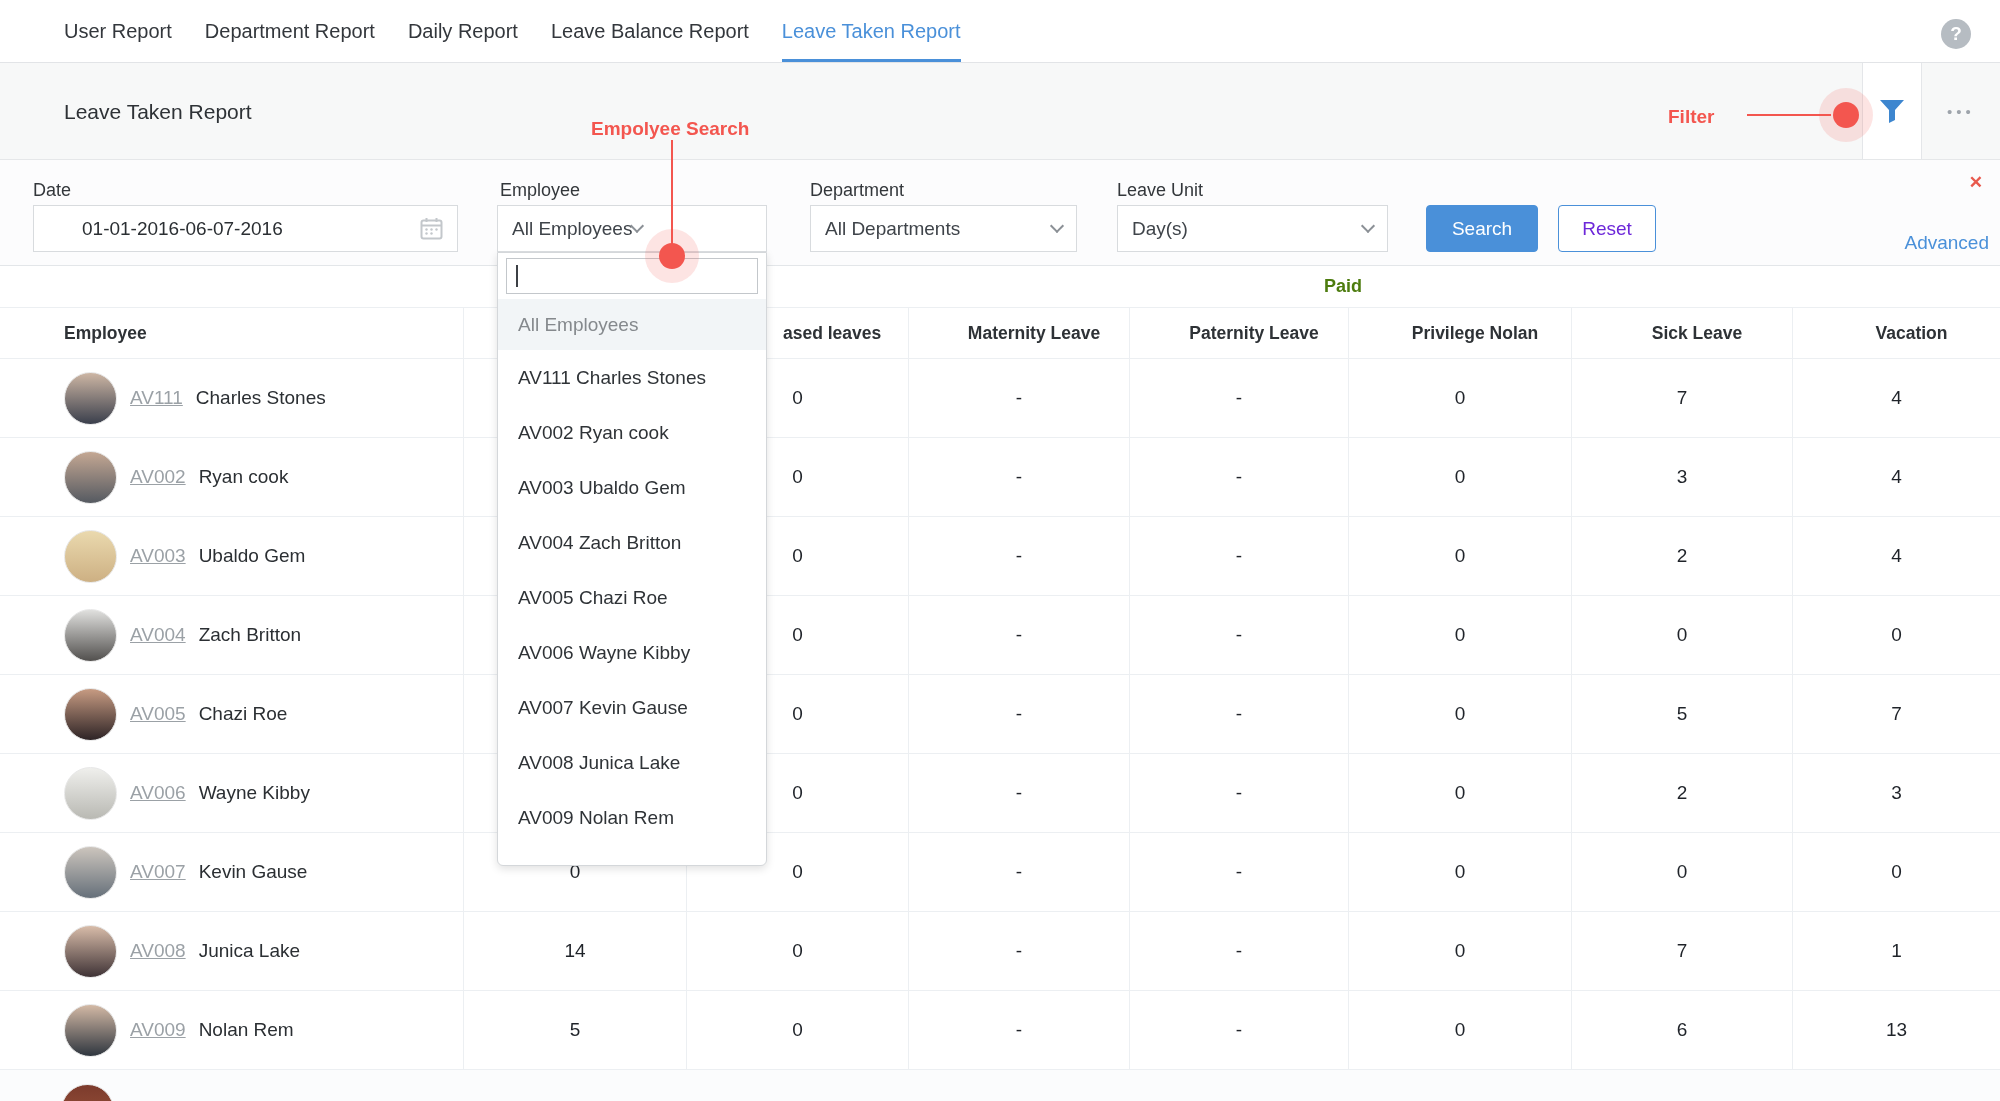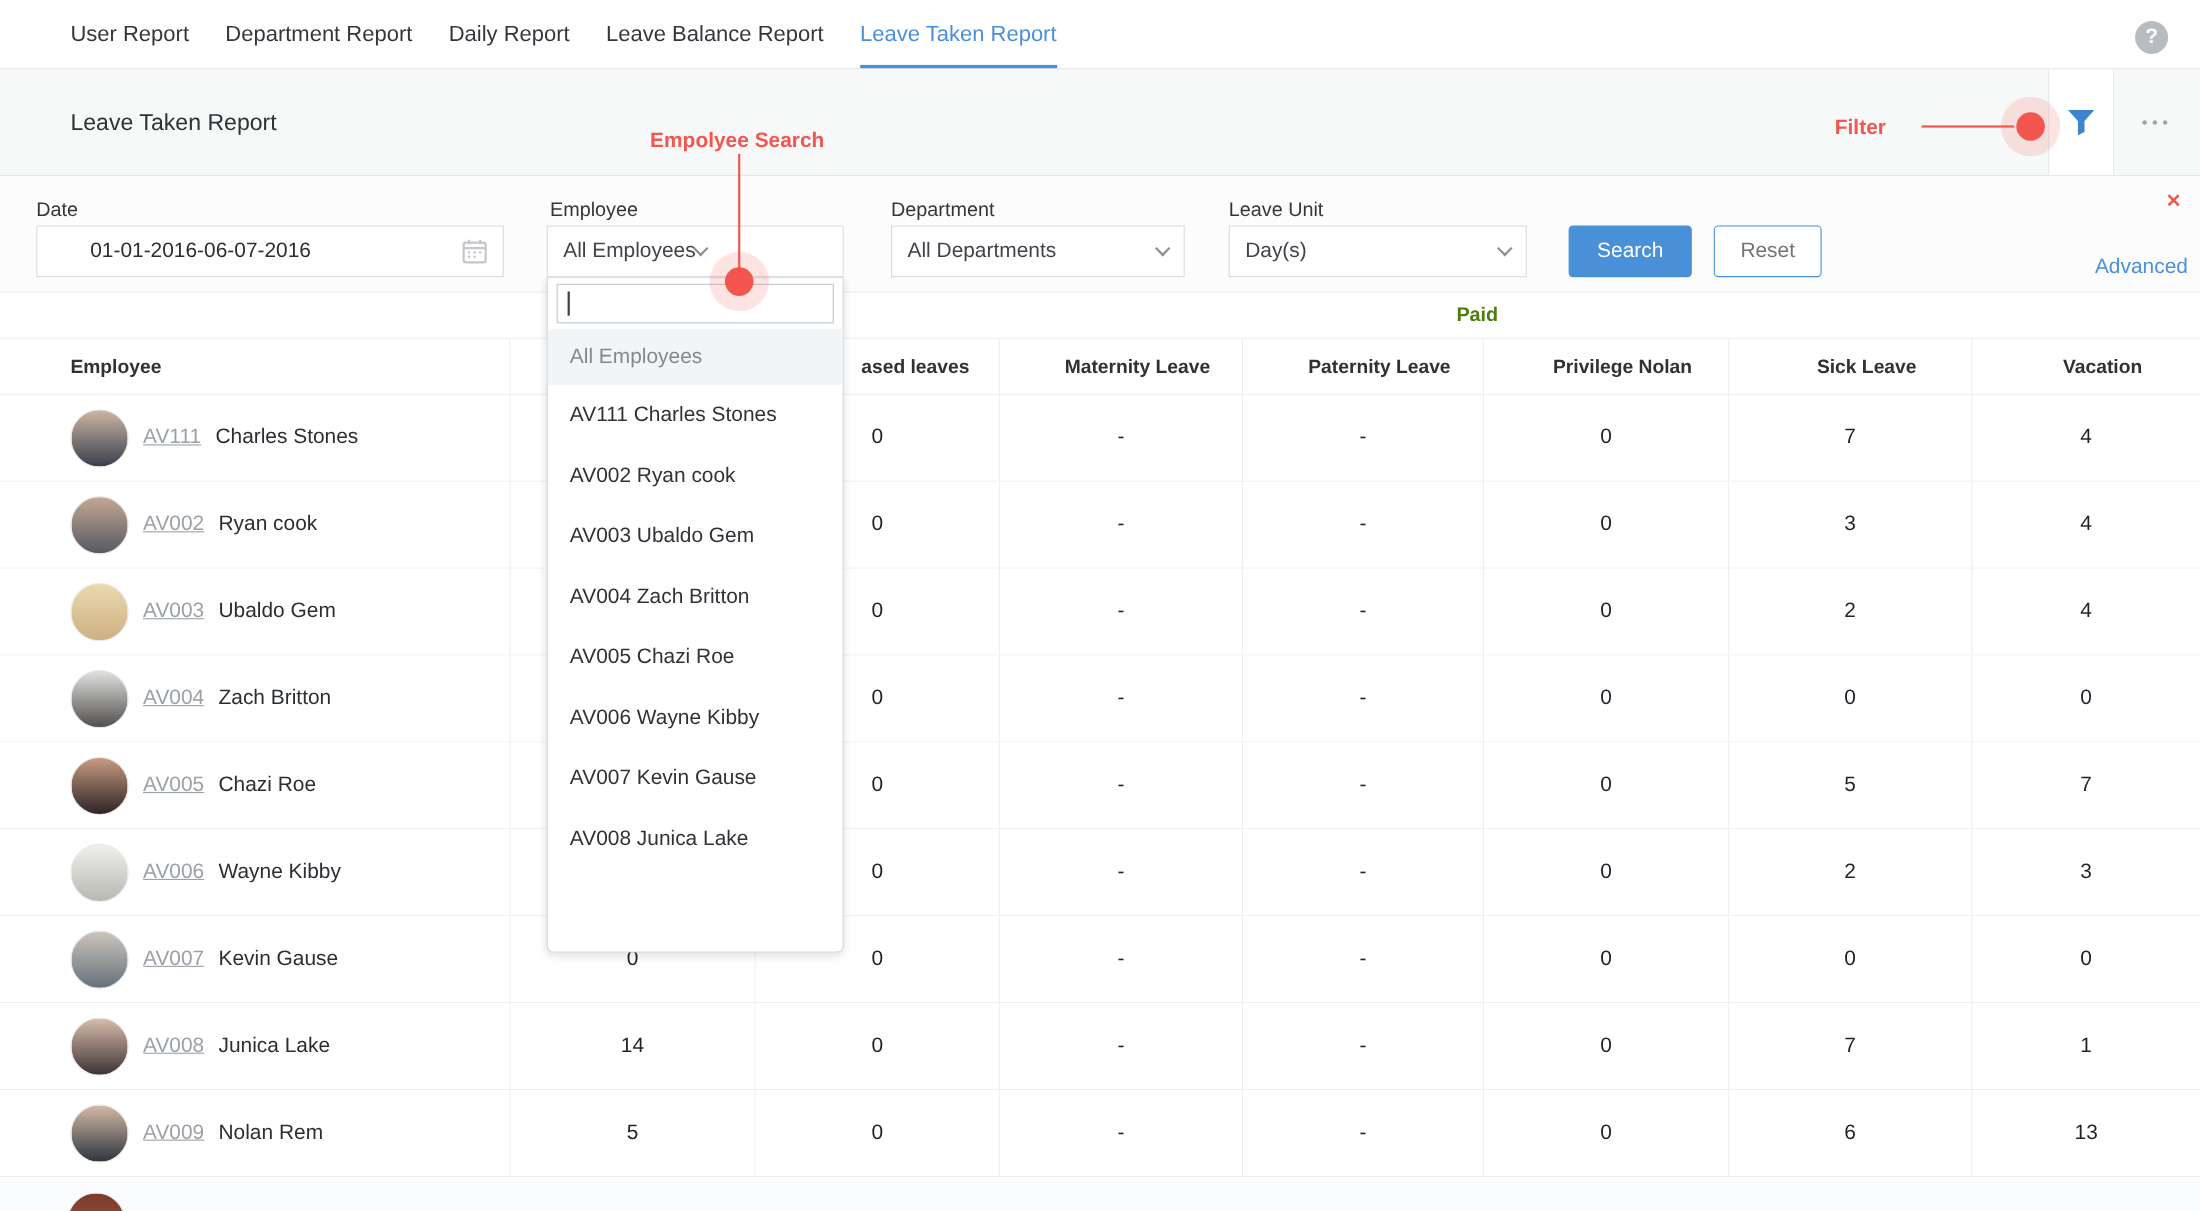--- a/index.html
+++ b/index.html
@@ -42,21 +42,21 @@
   .fbox { position:absolute; top:45px; height:47px; background:#fff;
           border:1px solid #d8dbde; display:flex; align-items:center;
           padding:0 14px; font-size:19px; color:#3f444a; }
   .fbox .grow { flex:1; }
   .chev { width:10px; height:10px; border-right:2px solid #8b9096; border-bottom:2px solid #8b9096;
           transform:rotate(45deg); margin-top:-5px; flex:none; }
   .btn-search { position:absolute; top:45px; left:1426px; width:112px; height:47px;
                 background:#4a90d9; color:#fff; font-size:19px; border:1px solid #4a90d9;
                 border-radius:4px; cursor:pointer; }
   .btn-reset  { position:absolute; top:45px; left:1558px; width:98px; height:47px;
-                background:#fff; color:#737373; font-size:19px; border:1px solid #4a90d9;
+                background:#fff; color:#6d28d9; font-size:19px; border:1px solid #4a90d9;
                 border-radius:4px; cursor:pointer; }
   .advanced { position:absolute; top:72px; right:11px; color:#4a90d9; font-size:19px; cursor:pointer; }
   .close-x { position:absolute; top:12px; right:17px; color:#e8594d; font-size:17px;
              font-weight:bold; cursor:pointer; }
 
   
   .grouprow { height:42px; background:#fff; border-bottom:1px solid #eceff2; position:relative; }
   .paid { position:absolute; left:686px; right:0; top:0; bottom:0; display:flex;
           align-items:center; justify-content:center; font-weight:bold; font-size:18px; color:#4d7c0f; }
   .trow, .thead { display:grid; grid-template-columns:463px 223px 222px 221px 219px 223px 221px 208px; }
@@ -378,20 +378,23 @@
         </div>
 
         <div class="dd-opt">
           <span>AV007 Kevin Gause</span>
         </div>
 
         <div class="dd-opt">
           <span>AV008 Junica Lake</span>
         </div>
 
+        <div class="dd-opt">
+          <span>AV009 Nolan Rem</span>
+        </div>
       </div>
   </div>
 
   <span class="ann" style="left:591px; top:118px;">Empolyee Search</span>
   <span class="ann-line-v" style="left:671px; top:140px; height:106px;"></span>
   <span class="ann-halo" style="left:645px; top:229px;"></span>
   <span class="ann-dot" style="left:659px; top:243px;"></span>
 
 </div>
 

